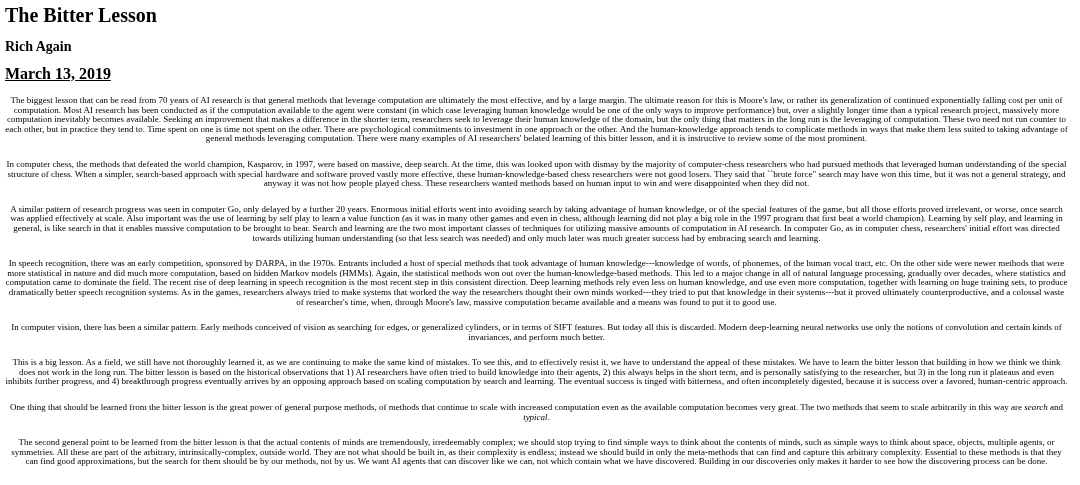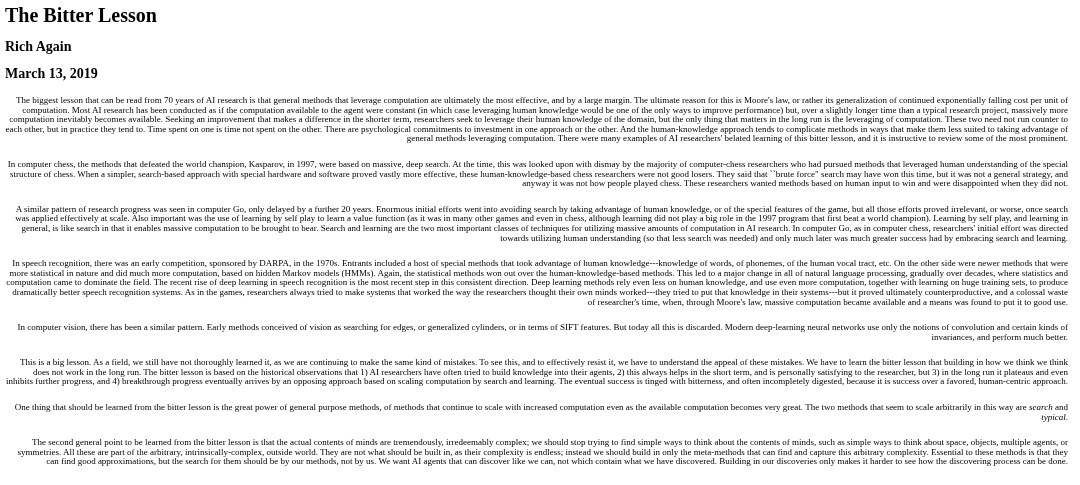--- a/index.html
+++ b/index.html
@@ -23,30 +23,31 @@
     font-weight: bold;
     margin: 0 0 13px 0;
   }
   .author {
     font-size: 14px;
     line-height: 15px;
     font-weight: bold;
     margin: 0 0 14px 0;
   }
   .date {
-    font-size: 14px;
+    font-size: 16px;
     line-height: 12px;
     font-weight: bold;
     margin: 0 0 15px 0;
+    text-decoration: underline;
   }
   .article p {
     font-size: 9px;
     line-height: 9.6px;
     margin: 16px 0 10px 0;
-    text-align: right;
+    text-align: center;
   }
   .article em {
     font-style: italic;
   }
 </style>
 </head>
 <body>
 
 <div class="content">
   <header>

